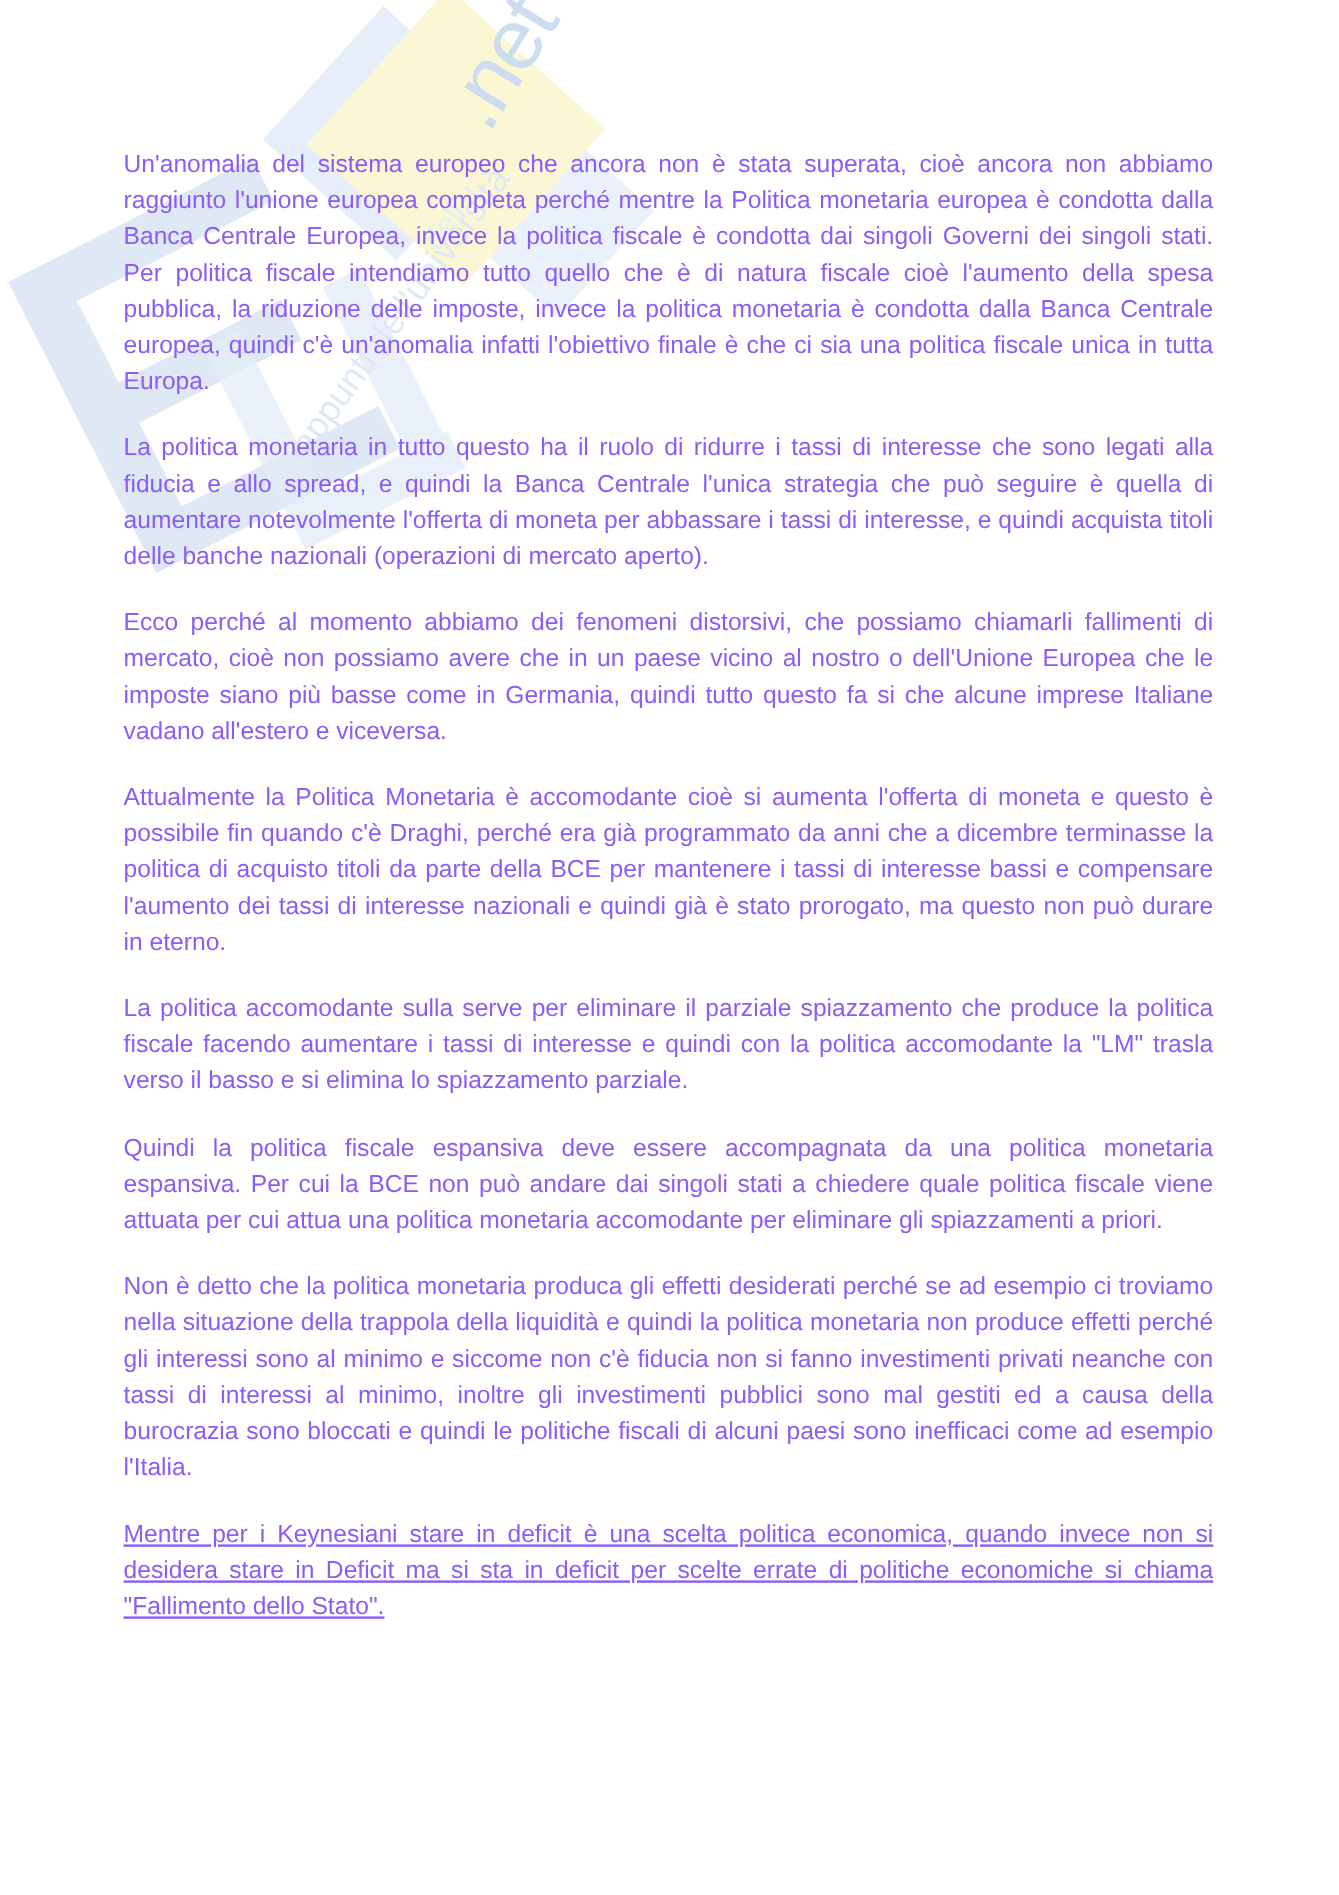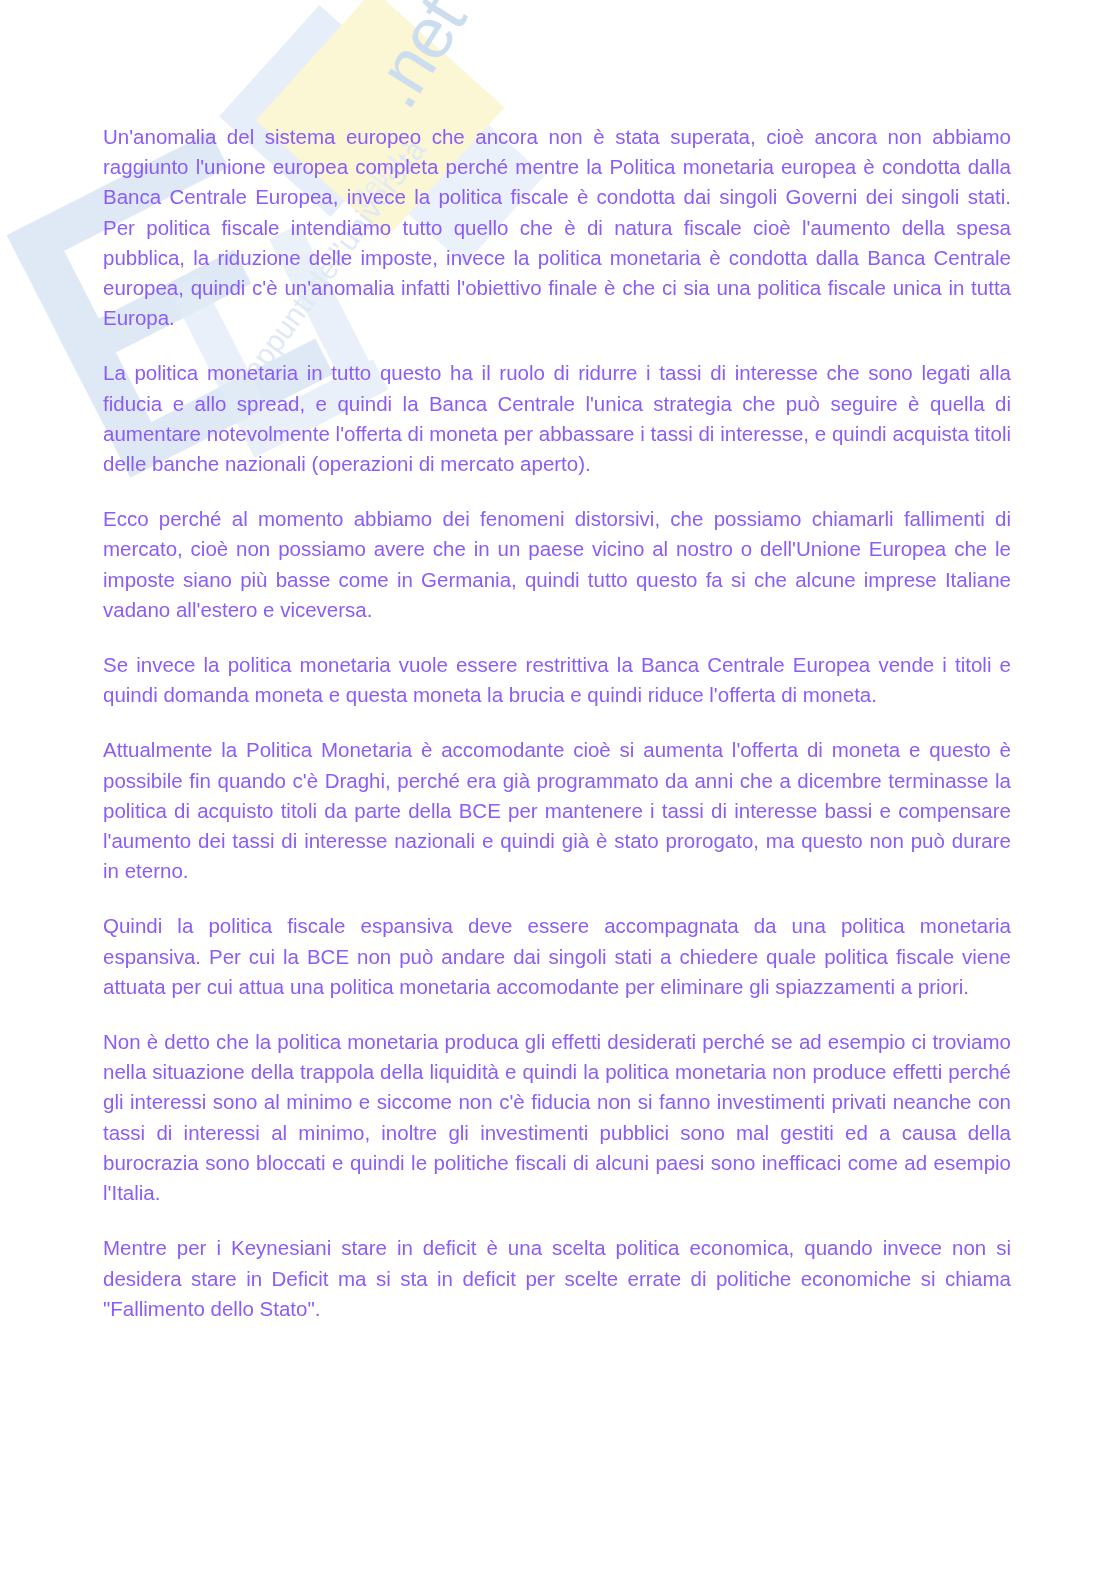--- a/index.html
+++ b/index.html
@@ -150,20 +150,21 @@
     line-height: 30.2px;
     color: #8b5cf6;
     text-align: justify;
     text-justify: inter-word;
     font-family: "Liberation Sans", sans-serif;
     -webkit-font-smoothing: none;
   }
 
   .para:last-child {
     margin-bottom: 0;
+    text-decoration: underline;
   }
 </style>
 </head>
 <body>
 
 <div class="page">
 
   <div class="watermark-layer">
 
     <div class="wm-sash"></div>
@@ -187,20 +188,20 @@
 
     <div class="wm-tagline">appunti dell'università</div>
 
     <div class="wm-tagline2">dell'u</div>
   </div>
 
   <div class="body-text">
     <p class="para">Un'anomalia del sistema europeo che ancora non è stata superata, cioè ancora non abbiamo raggiunto l'unione europea completa perché mentre la Politica monetaria europea è condotta dalla Banca Centrale Europea, invece la politica fiscale è condotta dai singoli Governi dei singoli stati. Per politica fiscale intendiamo tutto quello che è di natura fiscale cioè l'aumento della spesa pubblica, la riduzione delle imposte, invece la politica monetaria è condotta dalla Banca Centrale europea, quindi c'è un'anomalia infatti l'obiettivo finale è che ci sia una politica fiscale unica in tutta Europa.</p>
     <p class="para">La politica monetaria in tutto questo ha il ruolo di ridurre i tassi di interesse che sono legati alla fiducia e allo spread, e quindi la Banca Centrale l'unica strategia che può seguire è quella di aumentare notevolmente l'offerta di moneta per abbassare i tassi di interesse, e quindi acquista titoli delle banche nazionali (operazioni di mercato aperto).</p>
     <p class="para">Ecco perché al momento abbiamo dei fenomeni distorsivi, che possiamo chiamarli fallimenti di mercato, cioè non possiamo avere che in un paese vicino al nostro o dell'Unione Europea che le imposte siano più basse come in Germania, quindi tutto questo fa si che alcune imprese Italiane vadano all'estero e viceversa.</p>
-    <p class="para">Se invece la politica monetaria vuole essere restrittiva la Banca Centrale Europea vende i titoli e quindi domanda moneta e questa moneta la brucia e quindi riduce l'offerta di moneta.</p>
     <p class="para">Attualmente la Politica Monetaria è accomodante cioè si aumenta l'offerta di moneta e questo è possibile fin quando c'è Draghi, perché era già programmato da anni che a dicembre terminasse la politica di acquisto titoli da parte della BCE per mantenere i tassi di interesse bassi e compensare l'aumento dei tassi di interesse nazionali e quindi già è stato prorogato, ma questo non può durare in eterno.</p>
+    <p class="para">La politica accomodante sulla serve per eliminare il parziale spiazzamento che produce la politica fiscale facendo aumentare i tassi di interesse e quindi con la politica accomodante la "LM" trasla verso il basso e si elimina lo spiazzamento parziale.</p>
     <p class="para">Quindi la politica fiscale espansiva deve essere accompagnata da una politica monetaria espansiva. Per cui la BCE non può andare dai singoli stati a chiedere quale politica fiscale viene attuata per cui attua una politica monetaria accomodante per eliminare gli spiazzamenti a priori.</p>
     <p class="para">Non è detto che la politica monetaria produca gli effetti desiderati perché se ad esempio ci troviamo nella situazione della trappola della liquidità e quindi la politica monetaria non produce effetti perché gli interessi sono al minimo e siccome non c'è fiducia non si fanno investimenti privati neanche con tassi di interessi al minimo, inoltre gli investimenti pubblici sono mal gestiti ed a causa della burocrazia sono bloccati e quindi le politiche fiscali di alcuni paesi sono inefficaci come ad esempio l'Italia.</p>
     <p class="para">Mentre per i Keynesiani stare in deficit è una scelta politica economica, quando invece non si desidera stare in Deficit ma si sta in deficit per scelte errate di politiche economiche si chiama "Fallimento dello Stato".</p>
   </div>
 
 </div>
 
 </body></html>

